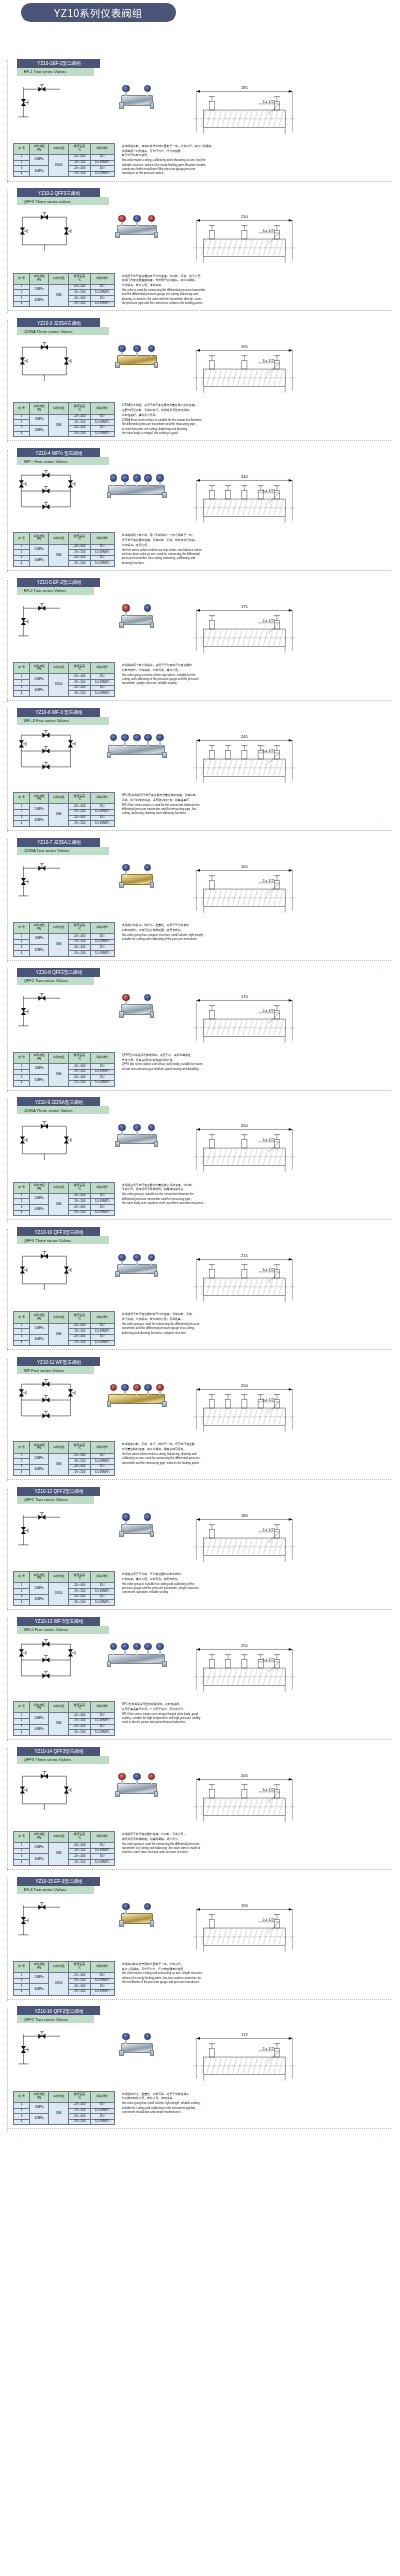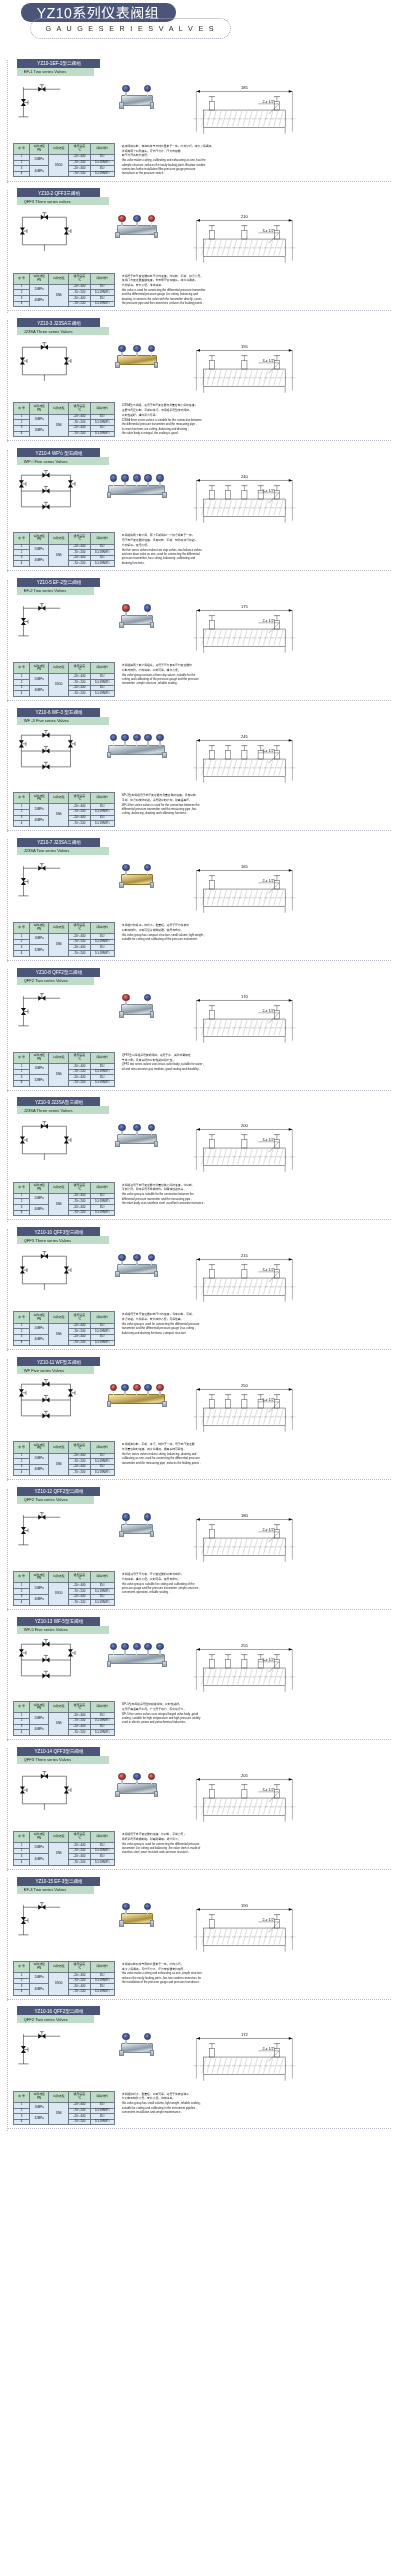--- a/index.html
+++ b/index.html
@@ -22,21 +22,21 @@
   .mast-pill {
     position: absolute;
     left: 20.6px; top: 3.1px;
     width: 155px; height: 18.5px;
     background: #4a5578;
     border-radius: 9.3px;
     display: flex; align-items: center; justify-content: center;
   }
   .mast-pill-text {
     color: #ffffff;
-    font-size: 14px;
+    font-size: 10px;
     letter-spacing: 0.5px;
     white-space: nowrap;
   }
   .mast-pill-ghost {
     position: absolute;
     left: 30px; top: 17.5px;
     width: 201px; height: 21.6px;
     border: 0.5px dotted #9aa0b4;
     border-radius: 10.8px;
     display: flex; align-items: center; justify-content: center;
@@ -192,23 +192,20 @@
 </style>
 </head>
 <body>
 
 <div class="page">
 
   <div class="masthead">
     <div class="mast-pill">
       <span class="mast-pill-text">YZ10系列仪表阀组</span>
     </div>
-    <div class="mast-pill-ghost">
-      <span class="mast-sub">G A U G E  S E R I E S  V A L V E S</span>
-    </div>
   </div>
 
   <div id="sections-root">
       <div class="section">
         <div class="sec-rail"></div>
         <div class="sec-headers"><div class="banner-cn">YZ10-1EF-1型二阀组</div><div class="banner-en">EF-1 Two series Valves</div></div>
         <div class="fig-row">
           <div class="fig-cell fig-schem">
             <svg class="schem" width="72" height="46" viewBox="0 0 140 90">
               <line x1="20" y1="55" x2="20" y2="18" stroke="#111" stroke-width="1"></line>

